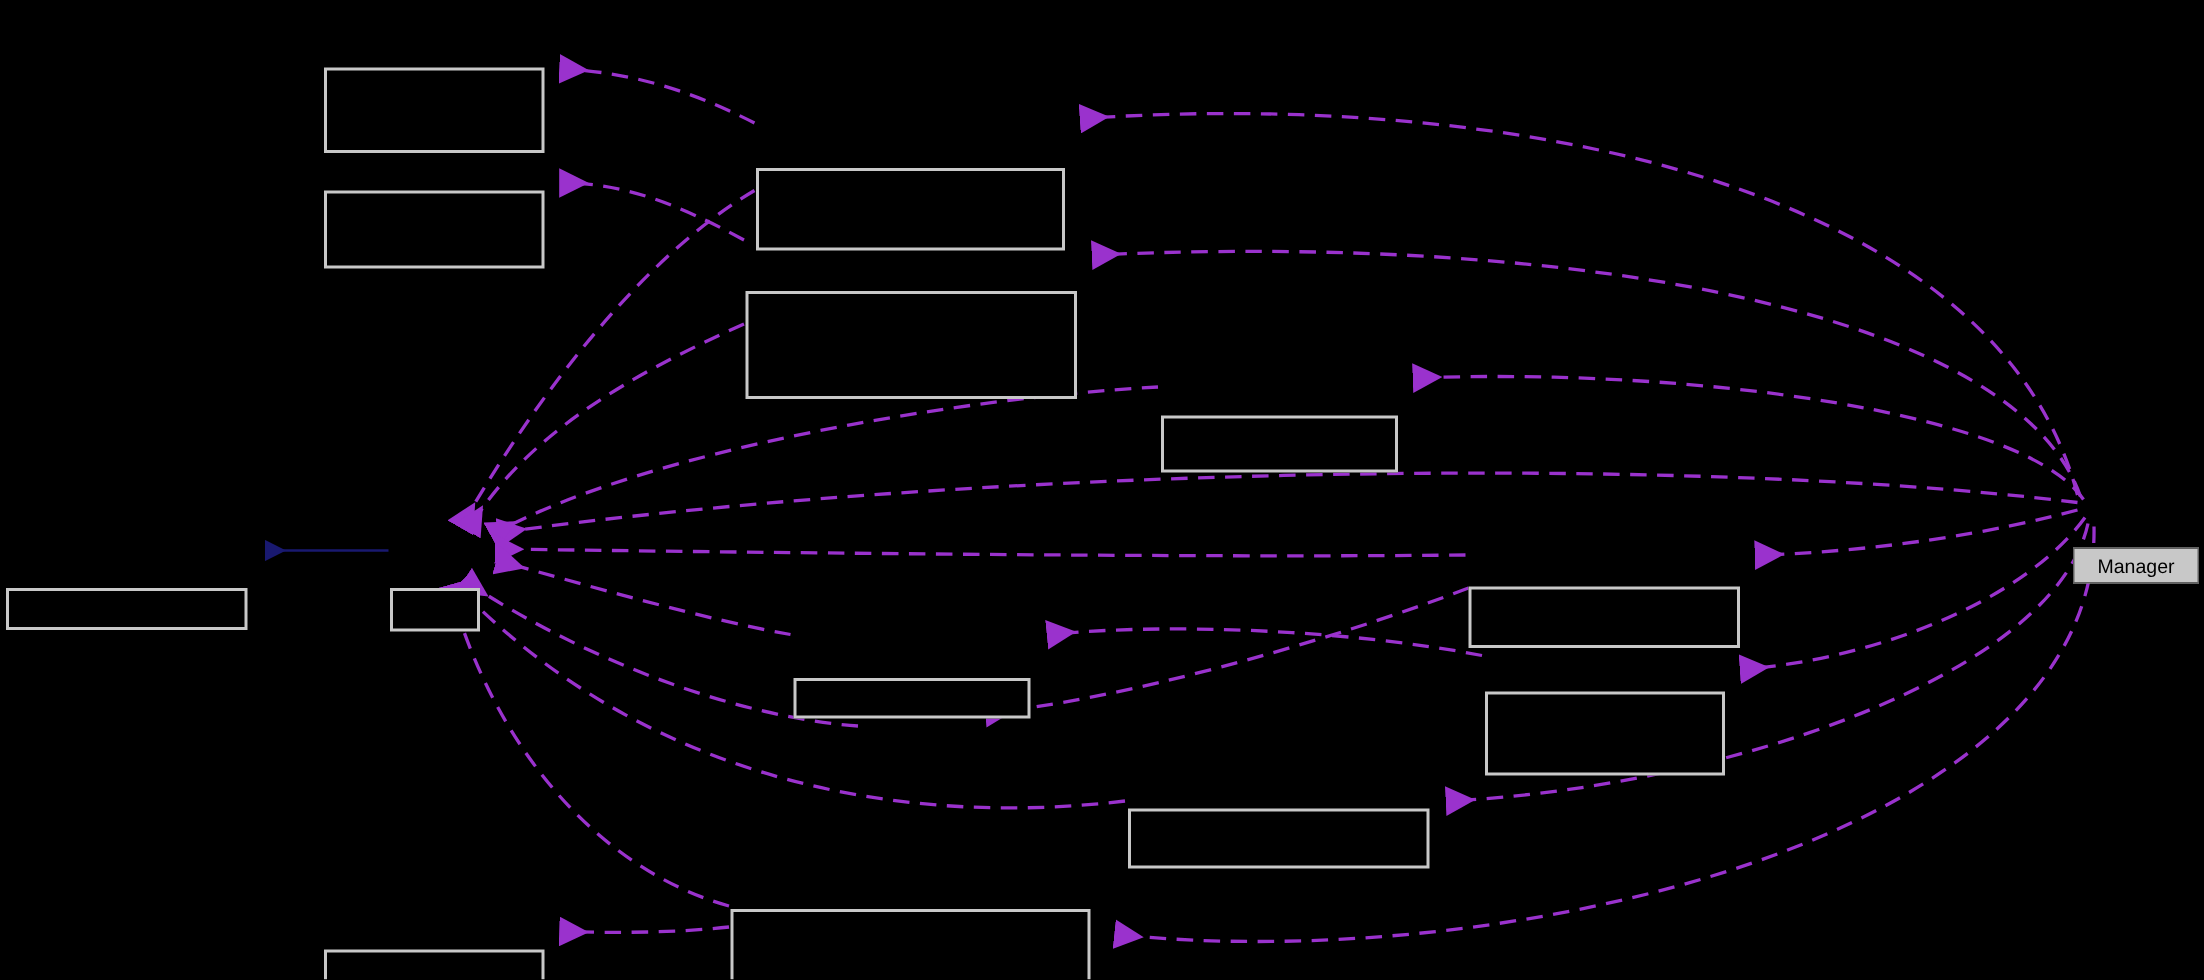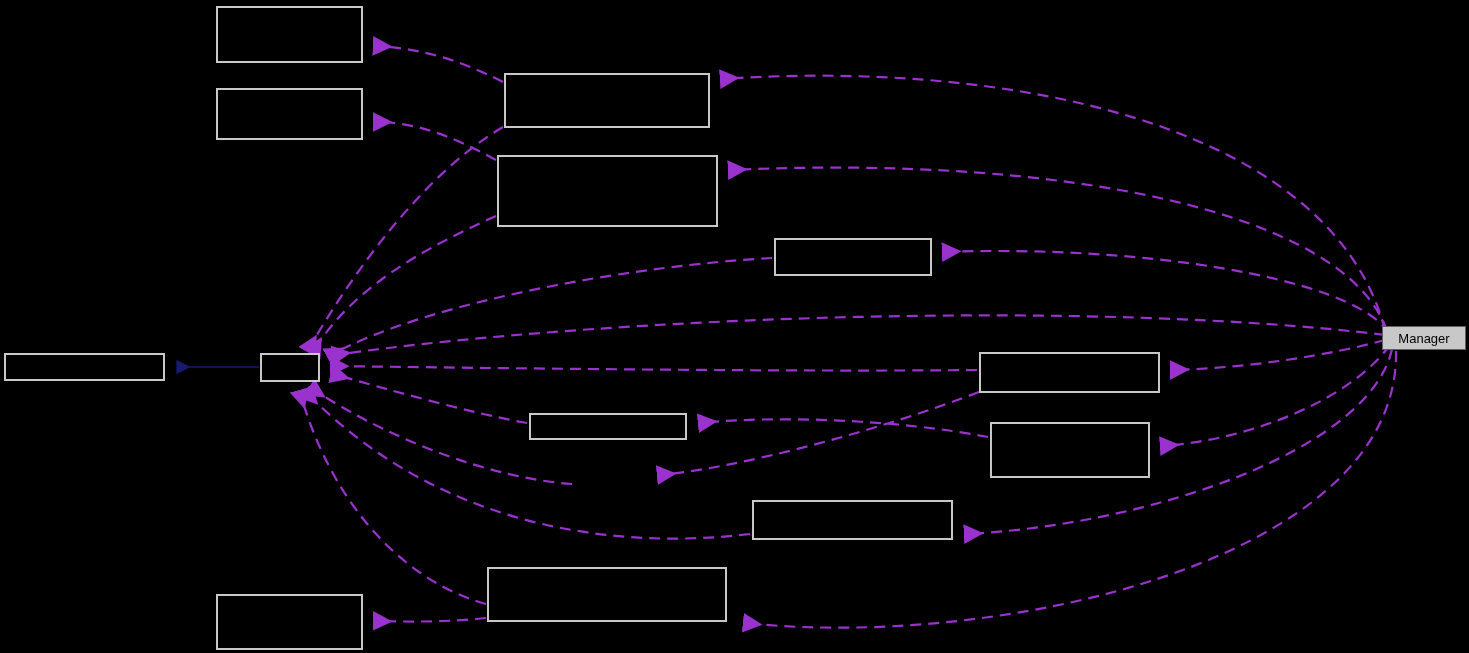--- a/index.html
+++ b/index.html
@@ -29,20 +29,21 @@
     background: #000000;
     border: 2px solid #c8c8c8;
     display: flex;
     align-items: center;
     justify-content: center;
     color: #ffffff;
     font-size: 11px;
     line-height: 1;
     white-space: nowrap;
     overflow: hidden;
+    margin-top: 39px;
   }
   .node-box.manager {
     background: #c8c8c8;
     border: 1px solid #606060;
     color: #000000;
     font-size: 13px;
   }
   .node-label {
     pointer-events: none;
   }

